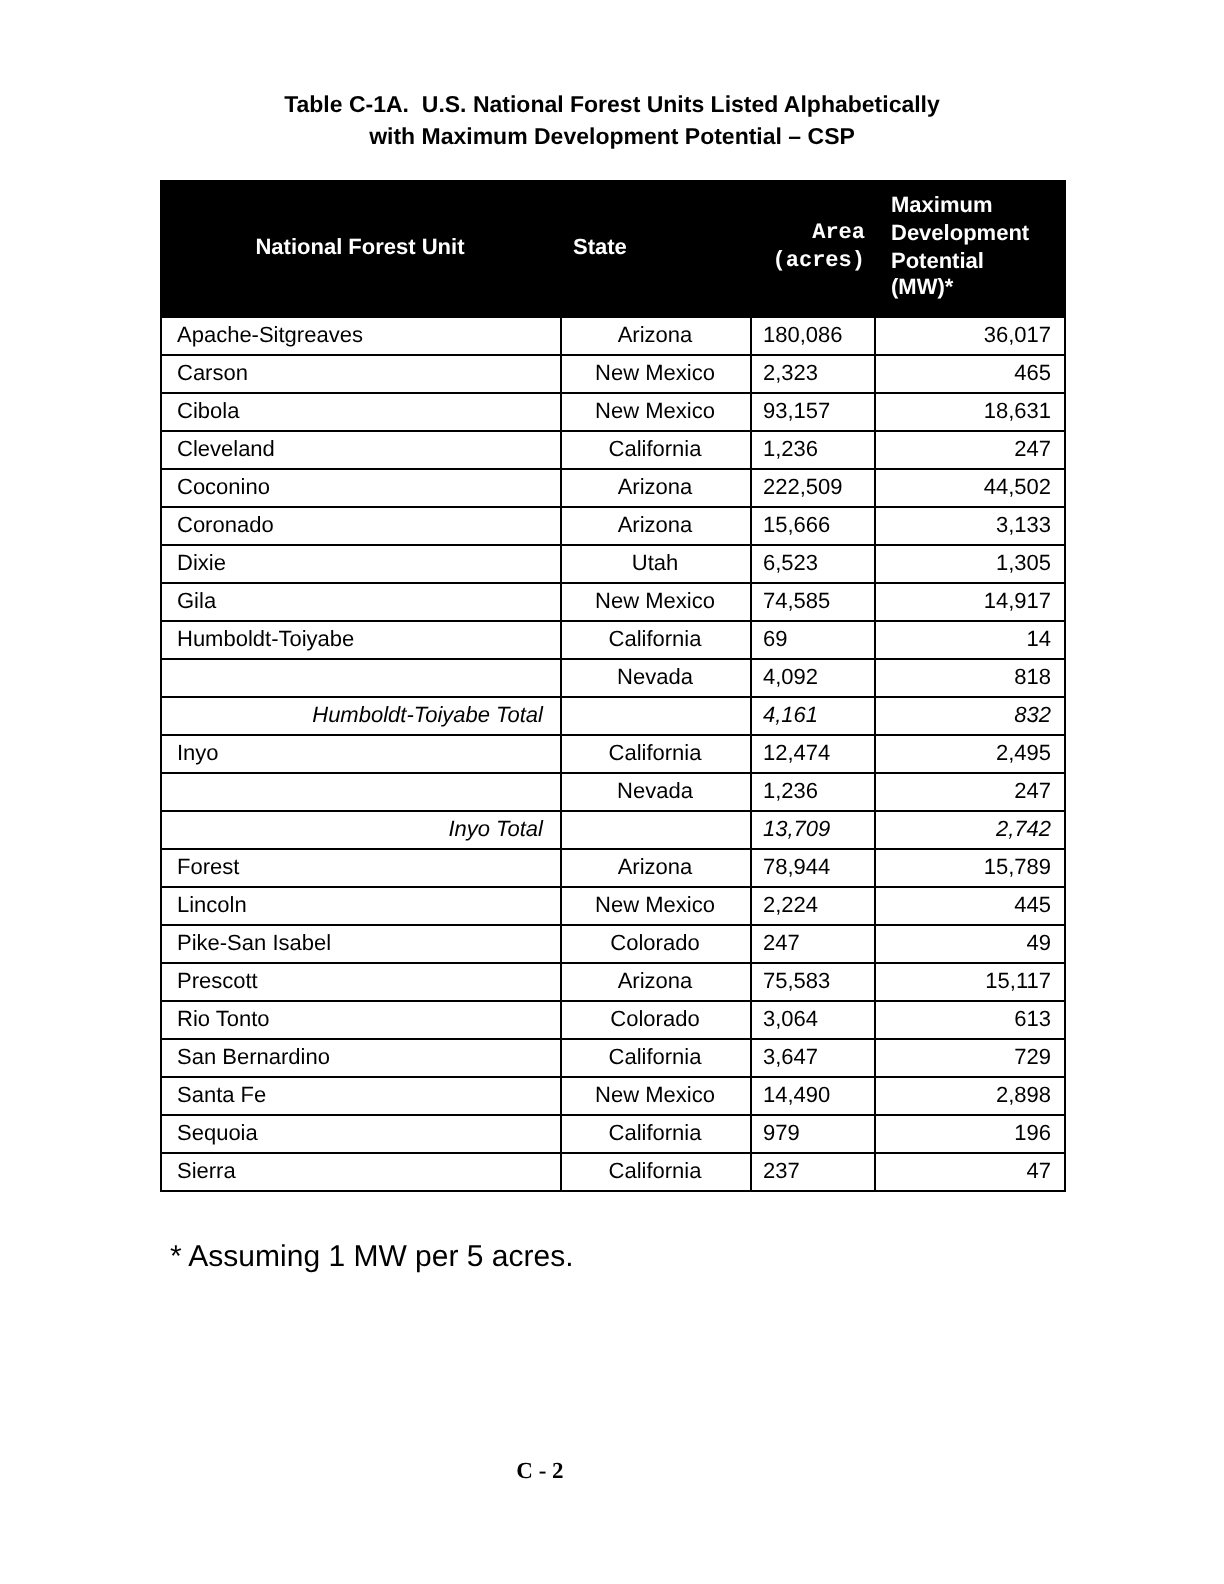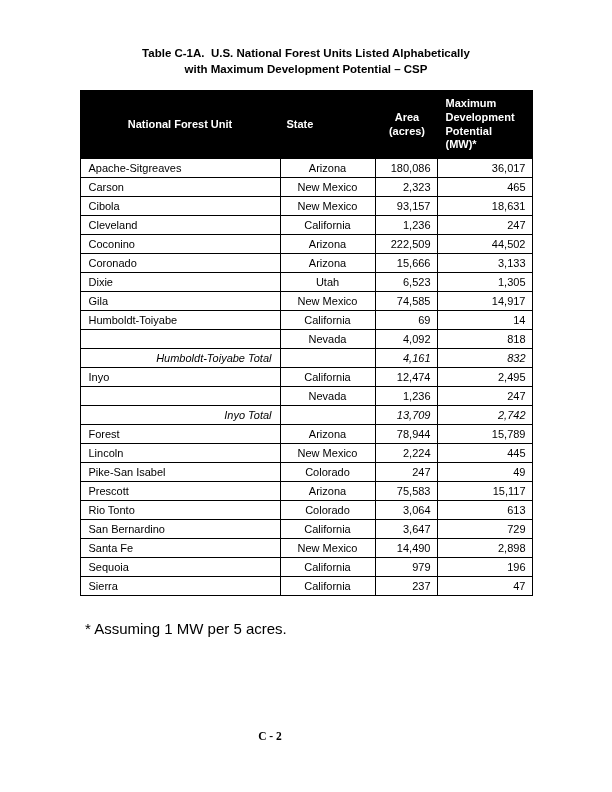--- a/index.html
+++ b/index.html
@@ -45,26 +45,26 @@
   thead th {
     background: #000000;
     color: #ffffff;
     font-weight: bold;
     line-height: 1.25;
     padding-top: 6px;
     padding-bottom: 6px;
   }
   th.col-unit  { text-align: center; }
   th.col-state { text-align: left; }
-  th.col-area  { text-align: center; padding-right: 4px; }
+  th.col-area  { text-align: right; padding-right: 4px; font-family: Liberation Mono, monospace; }
   th.col-mw    { text-align: left; padding-left: 8px; }
   tbody td { height: 14px; }
   td.cell-unit  { text-align: left; padding-left: 8px; }
   td.cell-state { text-align: center; }
-  td.cell-area  { text-align: right; padding-right: 6px; margin-left: 28px; }
+  td.cell-area  { text-align: left; padding-right: 6px; margin-left: 28px; }
   td.cell-mw    { text-align: right; padding-right: 6px; }
   tr.total-row td { font-style: italic; }
   tr.total-row td.cell-unit { text-align: right; padding-right: 8px; }
   .footnote {
     margin: 24px 0 0 85px;
     font-size: 15px;
   }
   .page-number {
     position: absolute;
     top: 730px;

